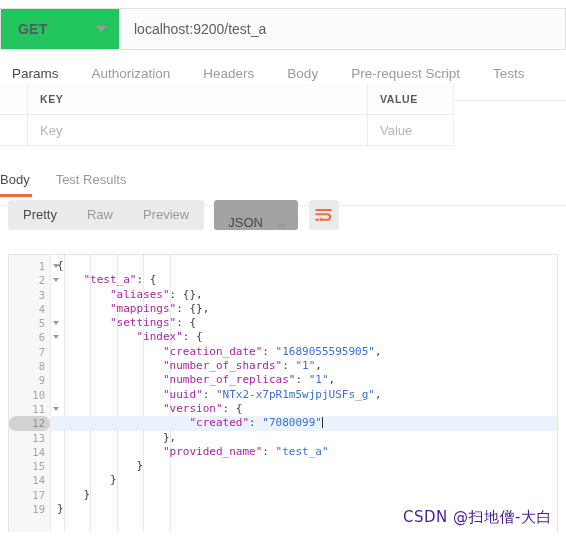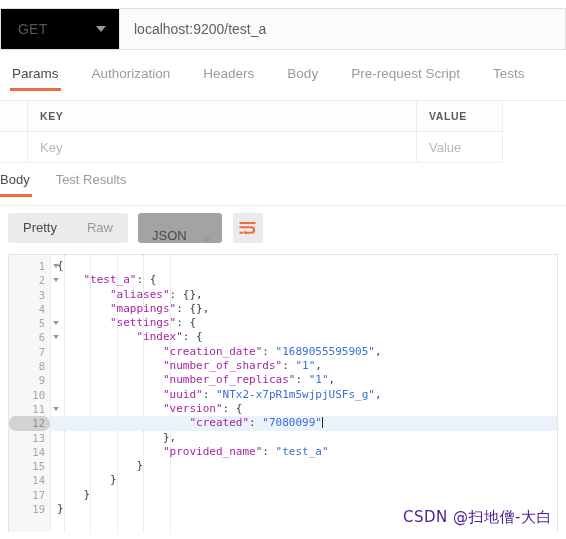--- a/index.html
+++ b/index.html
@@ -21,26 +21,27 @@
     position: absolute;
     left: 0; top: 8px;
     width: 566px; height: 42px;
     display: flex;
     align-items: stretch;
   }
   .method-select {
     width: 119px;
     border: 1px solid #e0e0e0;
     border-right: none;
-    background: #000000;
+    background: #22c55e;
     display: flex;
     align-items: center;
     justify-content: space-between;
     padding: 0 13px 0 17px;
     box-sizing: border-box;
+    font-weight: bold;
   }
   .method-label {
     font-size: 14px;
     color: #555a5e;
     letter-spacing: .2px;
   }
   .caret {
     width: 0; height: 0;
     border-left: 5px solid transparent;
     border-right: 5px solid transparent;
@@ -84,22 +85,22 @@
     content: "";
     position: absolute;
     left: -2px; right: -2px; bottom: -1px;
     height: 3px;
     background: #ef6c3e;
   }
 
   
   .params-table {
     position: absolute;
-    left: 0; top: 101px;
-    width: 503px;
+    left: 0; top: 84px;
+    width: 454px;
   }
   .p-row {
     display: flex;
     height: 31px;
     box-sizing: border-box;
   }
   .p-row.head { background: #fdfdfd; }
   .p-cell {
     border: 1px solid #ededed;
     border-left: none;
@@ -147,21 +148,21 @@
     position: absolute;
     left: -6px; right: -2px; bottom: -1px;
     height: 3px;
     background: #ef6c3e;
   }
   .badge { color: #3fa96b; }
 
   
   .res-toolbar {
     position: absolute;
-    left: 8px; top: 213px;
+    left: 8px; top: 200px;
     display: flex;
     align-items: center;
   }
   .seg-group {
     display: flex;
     background: #ebebeb;
     border-radius: 3px;
     height: 30px;
     align-items: center;
   }
@@ -328,20 +329,21 @@
 
 <div class="res-tabs">
   <div class="tab active"><span>Body</span></div>
   <div class="tab"><span>Test Results</span></div>
 </div>
 
 <div class="res-toolbar">
   <div class="seg-group">
     <div class="seg active"><span>Pretty</span></div>
     <div class="seg"><span>Raw</span></div>
+    <div class="seg"><span>Preview</span></div>
   </div>
   <div class="fmt-select">
     <span class="fmt-label">JSON</span>
     <span class="caret"></span>
   </div>
   <div class="wrap-btn">
     <svg width="17" height="14" viewBox="0 0 17 14">
       <rect x="0.5" y="1" width="16" height="2.1" fill="#ef6c3e"></rect>
       <path d="M0.5 6.3 H12.4 a2.7 2.7 0 0 1 0 5.4 H5.4" stroke="#ef6c3e" stroke-width="2.1" fill="none"></path>
       <rect x="0.5" y="10.7" width="3.4" height="2.1" fill="#ef6c3e"></rect>

